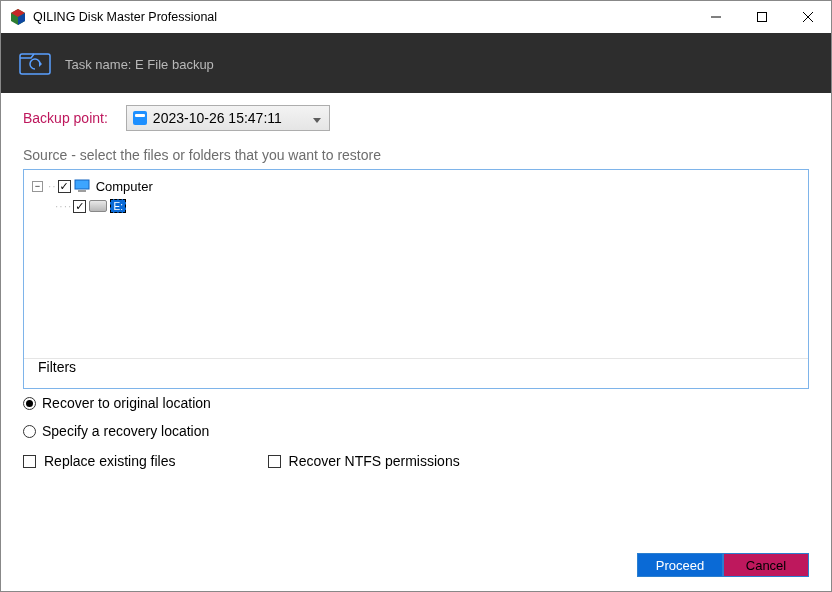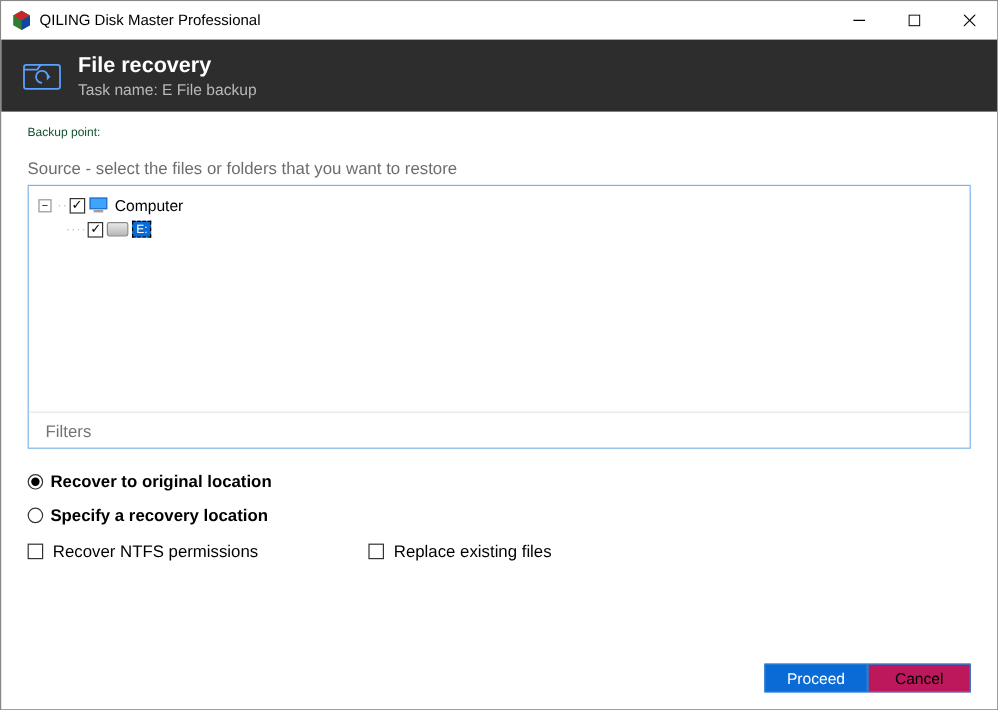--- a/index.html
+++ b/index.html
@@ -10,38 +10,38 @@
 .win-controls { display: flex; height: 100%; }
 .win-btn { width: 46px; height: 32px; display: flex; align-items: center; justify-content: center; }
 .win-btn svg { width: 10px; height: 10px; }
 .header { background: #2d2d2d; height: 60px; display: flex; align-items: center; padding: 0 18px; }
 .header .hdr-icon { width: 32px; height: 24px; margin-right: 14px; display:flex; align-items:center; justify-content:center;}
 .header .titles { display: flex; flex-direction: column; }
 .header h1 { color: #fff; font-size: 18px; font-weight: 600; }
 .header .task { color: #b8b8b8; font-size: 13px; margin-top:2px;}
 .content { padding: 12px 22px 0 22px; }
 .row { display: flex; align-items: center; }
-.lbl-backup { color: #14532d; font-size: 10px; margin-right: 18px; }
+.lbl-backup { color: #be185d; font-size: 14px; margin-right: 18px; }
 .combo { display: inline-flex; align-items: center; height: 26px; border: 1px solid #adadad; background: linear-gradient(#f3f3f3,#e5e5e5); padding: 0 6px 0 6px; font-size: 14px; width: 204px; position: relative; }
 .combo .disk { width: 14px; height: 14px; border-radius: 2px; background: #1e90ff; margin-right: 6px; position: relative;}
 .combo .disk::after{content:"";position:absolute;width:10px;height:3px;background:#fff;left:2px;top:3px;border-radius:1px;}
 .combo .arrow { position: absolute; right: 8px; }
 .src-label { color: #6d6d6d; font-size: 14px; margin-top: 16px; }
 .tree-box { border: 1px solid #7eb4ea; height: 220px; margin-top: 6px; background:#fff; position:relative; overflow:hidden;}
 .tree { padding: 6px 8px; font-size: 13px; }
 .tree-row { display: flex; align-items: center; height: 20px; }
 .exp { width:11px;height:11px;border:1px solid #969696;display:flex;align-items:center;justify-content:center;font-size:9px;line-height:1;margin-right:4px;color:#000;background:#fff;}
 .dots { color:#bcbcbc; letter-spacing:1px; font-size:10px; padding:0 1px;}
 .cb { width:13px;height:13px;border:1px solid #333;margin-right:3px;display:flex;align-items:center;justify-content:center;font-size:11px;}
 .cb.checked::after{content:"✓";font-size:11px;line-height:1;color:#000;}
 .ic-computer { width:18px;height:14px; margin-right:4px; display:flex;align-items:center;}
 .ic-drive { width:18px;height:12px;background:linear-gradient(#e8e8e8,#b8b8b8);border:1px solid #888;border-radius:2px;margin-right:3px;}
 .ic-e { width:16px;height:14px;background:#0a6ad6;color:#fff;font-size:10px;display:flex;align-items:center;justify-content:center;border:1px dashed #000;}
-.filters { position:absolute; bottom:0; left:0; right:0; height:30px; border-top:1px solid #e5e5e5; display:flex; align-items:center; padding:0 14px; font-size:14px; color:#737373;}
-.radios { margin-top: 19px; font-weight: bold; }
+.filters { position:absolute; bottom:0; left:0; right:0; height:30px; border-top:1px solid #e5e5e5; display:flex; align-items:flex-start; padding:0 14px; font-size:14px; color:#000000;}
+.radios { margin-top: 6px; }
 .radio-row { display:flex; align-items:center; font-size:14px; color:#000; margin-bottom:12px;}
 .radio { width:13px;height:13px;border:1px solid #333;border-radius:50%;margin-right:6px;display:flex;align-items:center;justify-content:center;}
 .radio.selected::after{content:"";width:7px;height:7px;border-radius:50%;background:#000;}
 .path-row { display:flex; align-items:center; font-size:14px; color:#9a9a9a; padding-left:16px; margin-top:-2px;}
 .path-row .spacer{flex:1;}
 .browse-ic { width:20px;height:16px; margin-left:14px; opacity:.45;}
 .checks { display:flex; margin-top:14px; gap: 92px;}
 .check-row { display:flex; align-items:center; font-size:14px; color:#000;}
 .ck { width:13px;height:13px;border:1px solid #333;margin-right:8px;}
 .footer { position:absolute; bottom:14px; right:22px; display:flex; }
@@ -84,28 +84,34 @@
 <div class="header">
   <span class="hdr-icon">
     <svg width="32" height="24" viewBox="0 0 32 24">
         <rect x="1" y="3" width="30" height="20" rx="2" fill="none" stroke="#5aa0ff" stroke-width="1.5"></rect>
         <path d="M1 7 L12 7 L15 3" fill="none" stroke="#5aa0ff" stroke-width="1.5"></path>
         <path d="M16 18 A5 5 0 1 1 21 13" fill="none" stroke="#5aa0ff" stroke-width="1.5"></path>
         <polygon points="20,10 23,13 20,16" fill="#5aa0ff"></polygon>
       </svg>
   </span>
   <div class="titles">
-    <h1>File recovery</h1>
     <div class="task">Task name: E  File backup</div>
   </div>
 </div>
 
 <div class="content">
   <div class="row">
     <span class="lbl-backup">Backup point:</span>
+    <div class="combo">
+      <span class="disk"></span>
+      <span>2023-10-26 15:47:11</span>
+      <span class="arrow"><svg width="8" height="5" viewBox="0 0 8 5">
+            <polygon points="0,0 8,0 4,5" fill="#5d5d5d"></polygon>
+          </svg></span>
+    </div>
   </div>
 
   <div class="src-label">Source - select the files or folders that you want to restore</div>
 
   <div class="tree-box">
     <div class="tree">
       <div class="tree-row">
         <span class="exp">−</span>
         <span class="dots">··</span>
         <span class="cb checked"></span>
@@ -136,25 +142,25 @@
     </div>
     <div class="radio-row">
       <span class="radio"></span>
       <span>Specify a recovery location</span>
     </div>
   </div>
 
   <div class="checks">
     <div class="check-row">
       <span class="ck"></span>
-      <span>Recover NTFS permissions</span>
+      <span>Replace existing files</span>
     </div>
     <div class="check-row">
       <span class="ck"></span>
-      <span>Replace existing files</span>
+      <span>Recover NTFS permissions</span>
     </div>
   </div>
 </div>
 
 <div class="footer">
   <div class="btn primary">
       <span>Proceed</span>
     </div>
   <div class="btn secondary">
       <span>Cancel</span>

